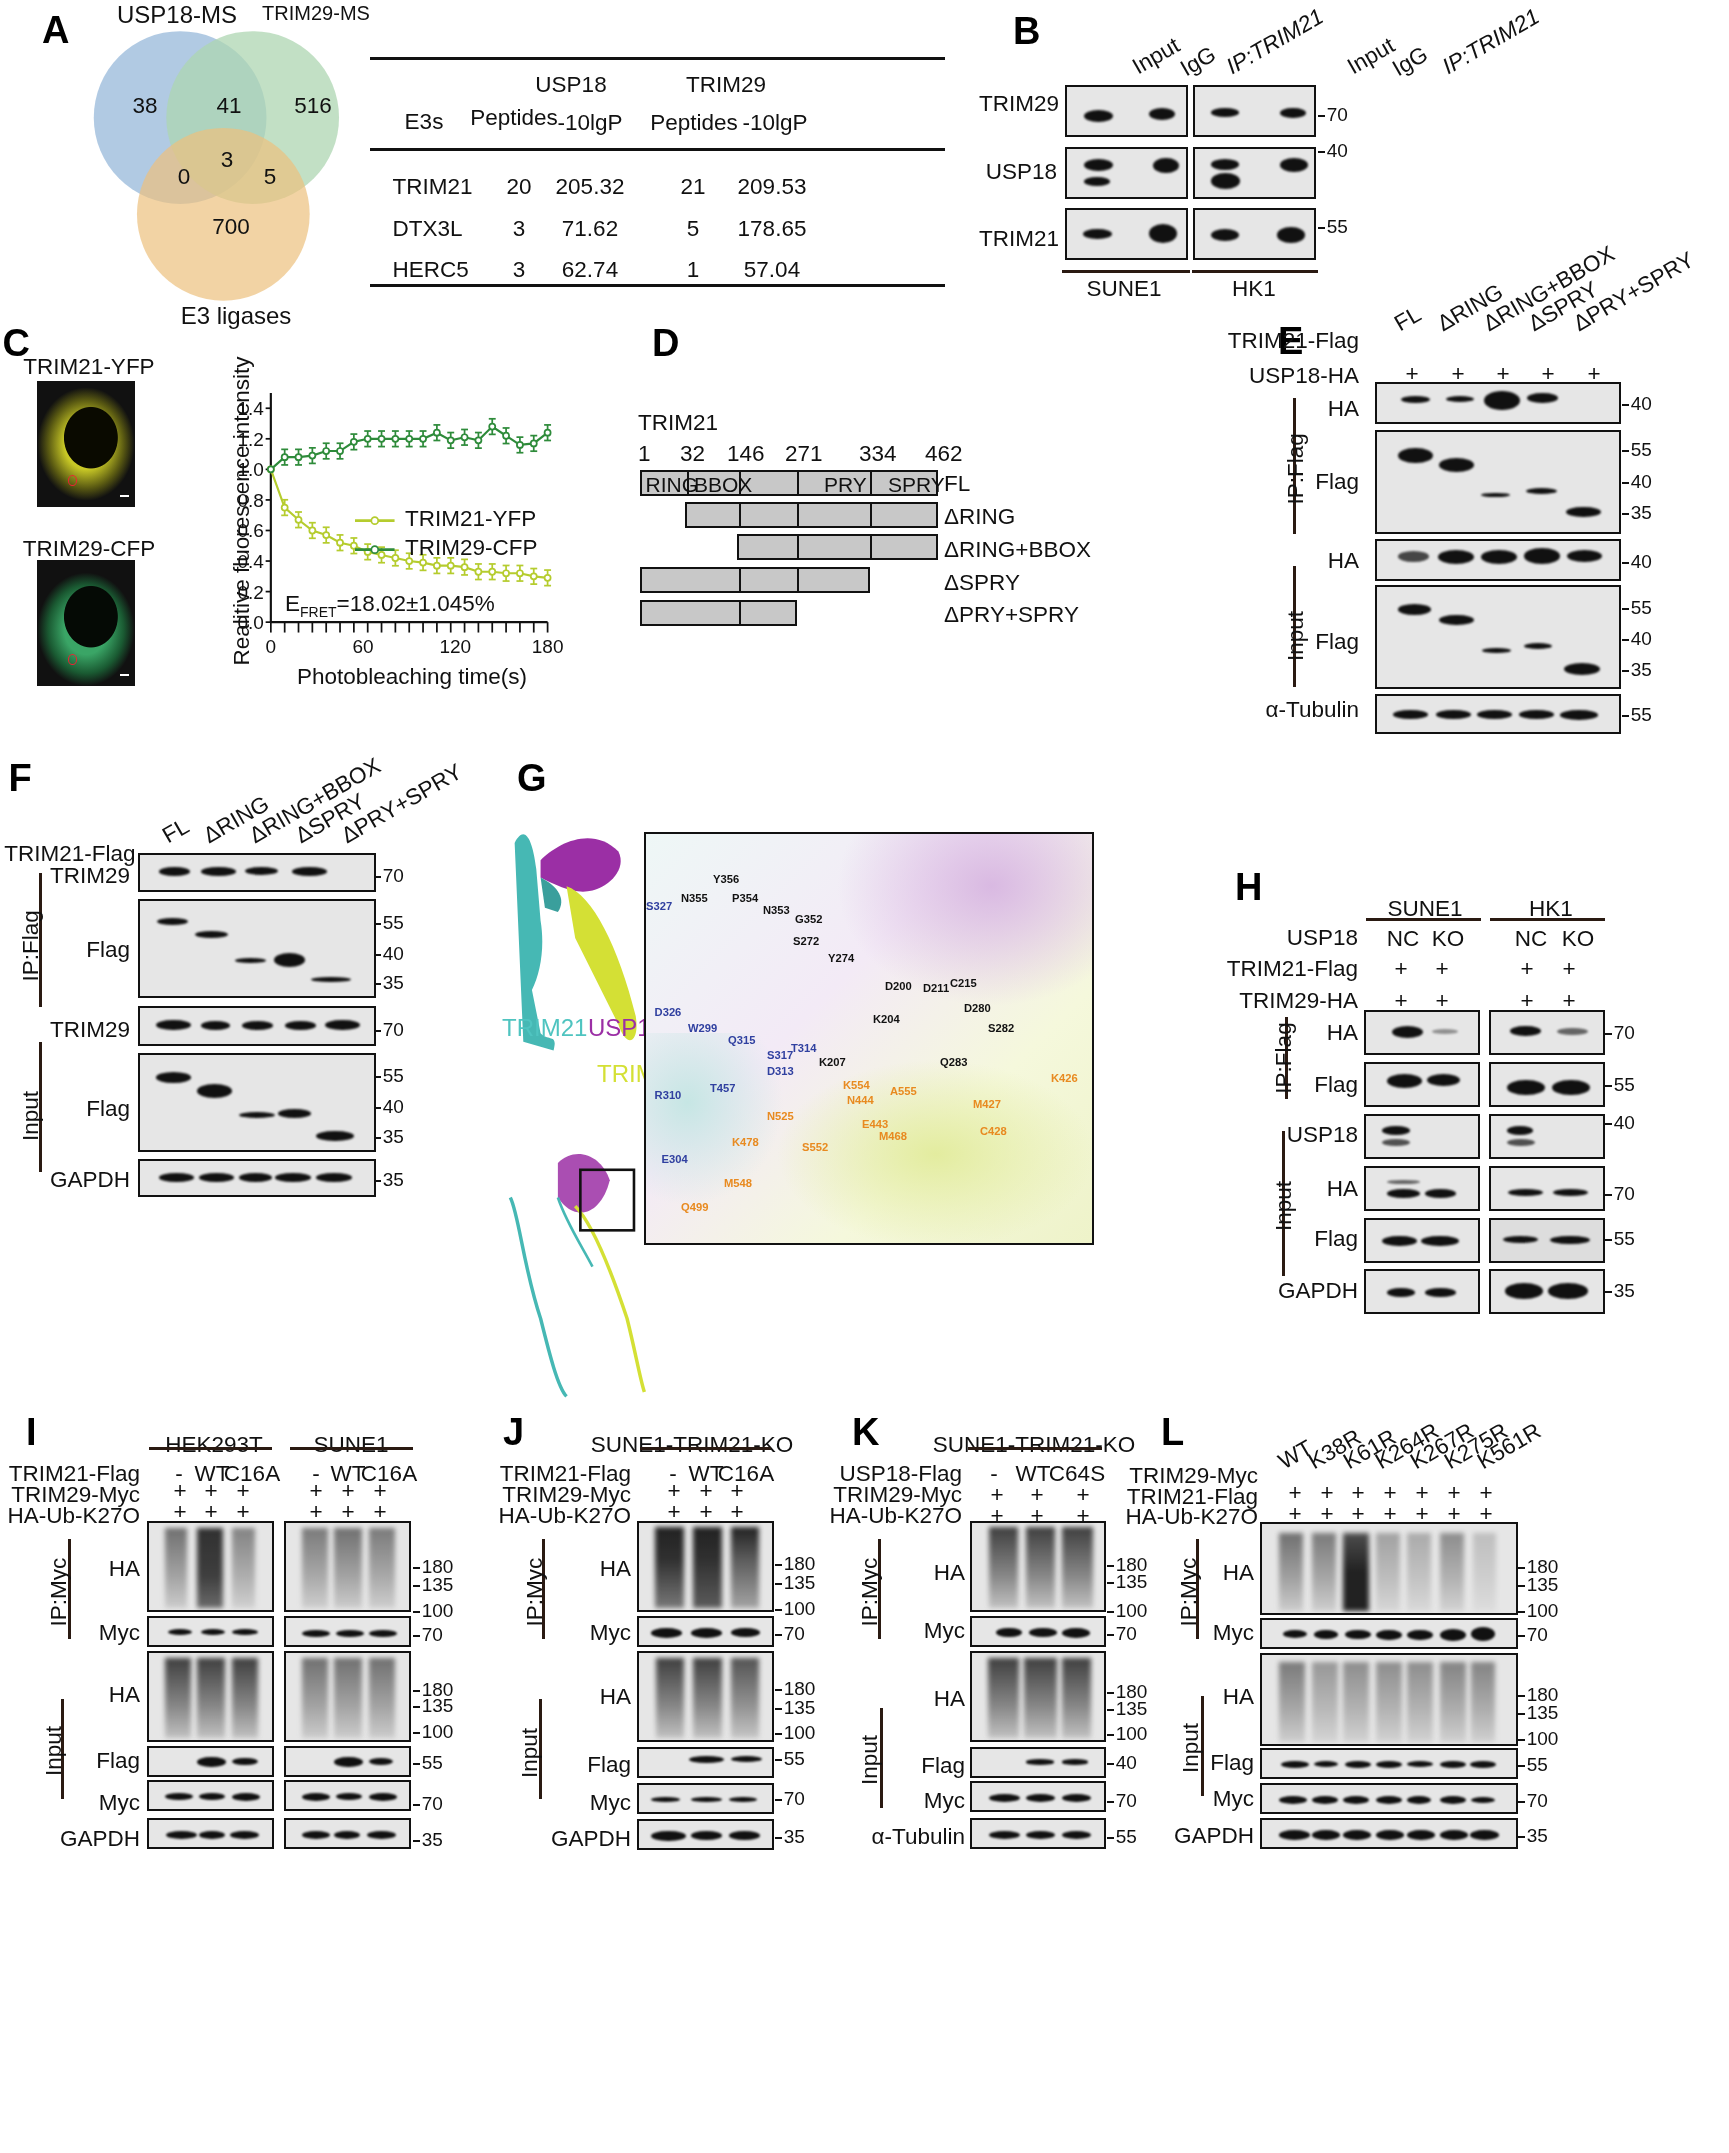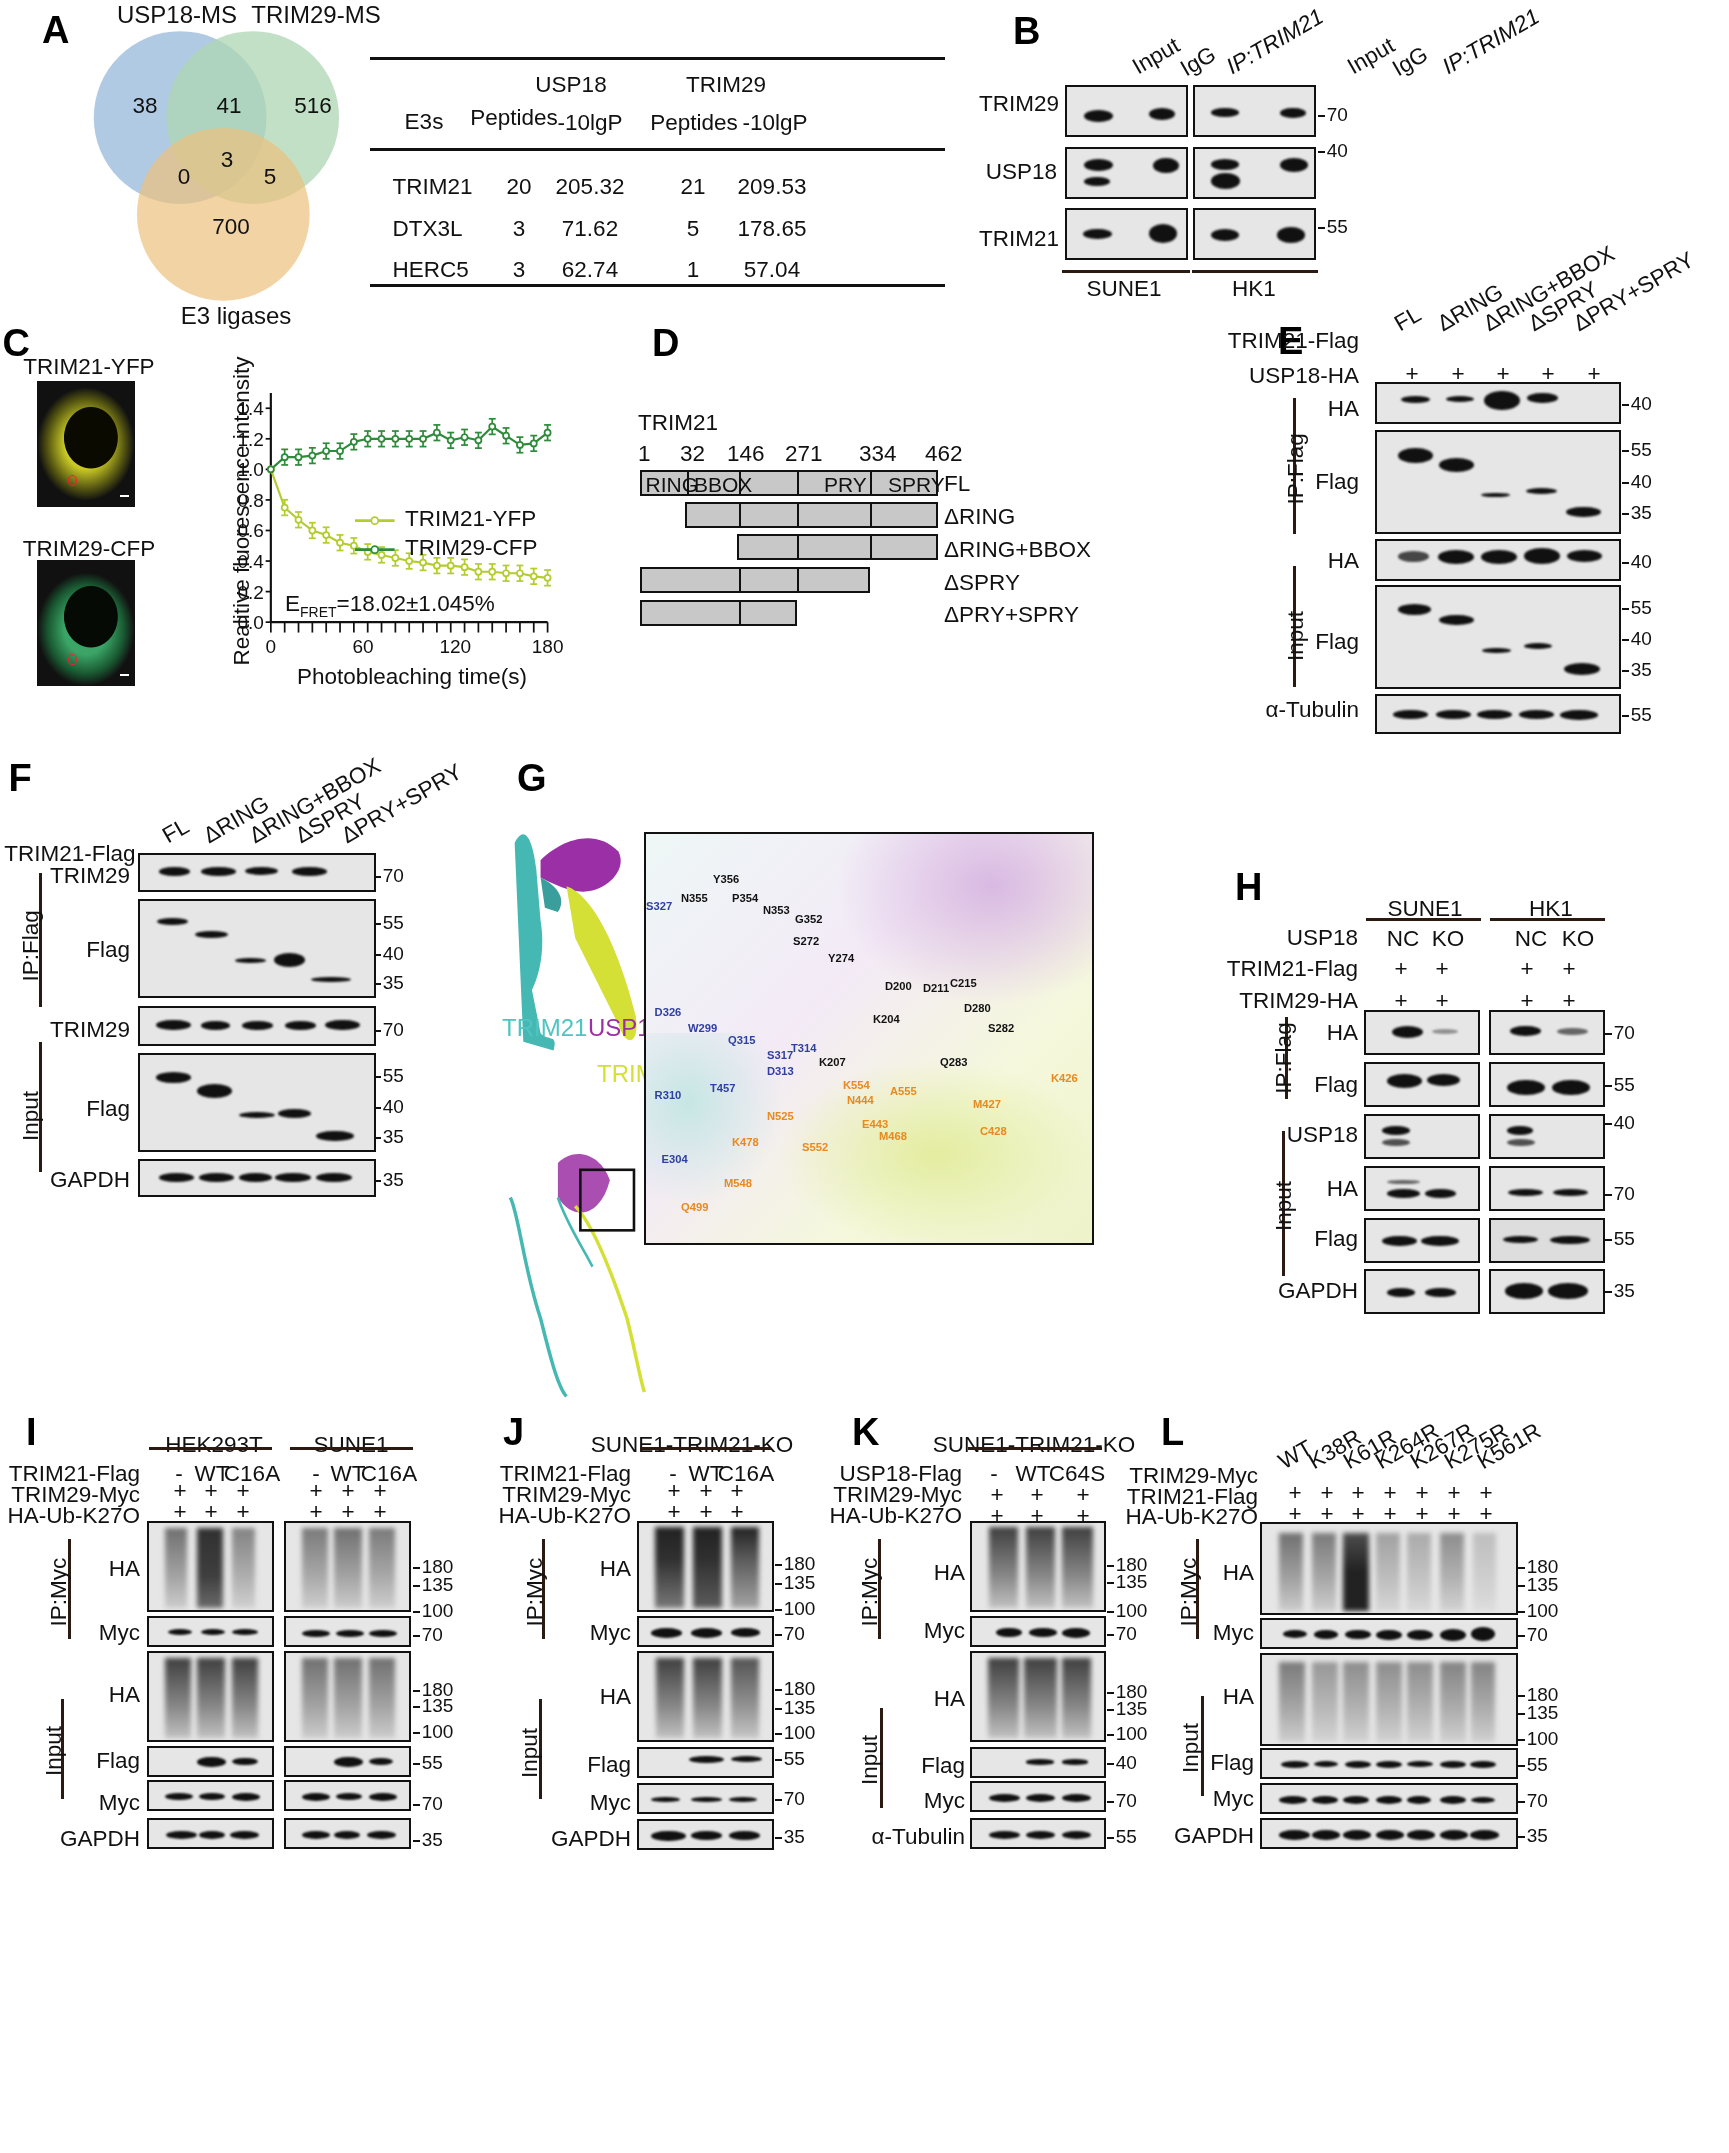--- a/index.html
+++ b/index.html
@@ -24,21 +24,21 @@
 </head>
 <body>
 
 <div class="plabel" style="left:42px;top:8.6px;">A</div>
 <svg class="abs" style="left:86px;top:26px;" width="285" height="285" viewBox="0 0 330 330">
   <circle cx="109" cy="106" r="100" fill="#a9c4e0" fill-opacity="0.9"></circle>
   <circle cx="263" cy="106" r="100" fill="#aed6b2" fill-opacity="0.75" transform="translate(-70,0)"></circle>
   <circle cx="159" cy="218" r="100" fill="#ecc07e" fill-opacity="0.7"></circle>
 </svg>
 <div class="t tc" style="left:177px;top:2.6px;font-size:24px;">USP18-MS</div>
-<div class="t tc" style="left:316px;top:2.6px;font-size:24px;">TRIM29-MS</div>
+<div class="t tc" style="left:316px;top:2.6px;font-size:20px;">TRIM29-MS</div>
 <div class="t tc" style="left:236px;top:304px;font-size:24px;">E3 ligases</div>
 <div class="t tc" style="left:145px;top:95px;">38</div>
 <div class="t tc" style="left:229px;top:95px;">41</div>
 <div class="t tc" style="left:313px;top:95px;">516</div>
 <div class="t tc" style="left:227px;top:149px;">3</div>
 <div class="t tc" style="left:184px;top:166px;">0</div>
 <div class="t tc" style="left:270px;top:166px;">5</div>
 <div class="t tc" style="left:231px;top:216px;">700</div>
 
 <div class="abs" style="left:370px;top:57px;width:575px;height:229px;">

